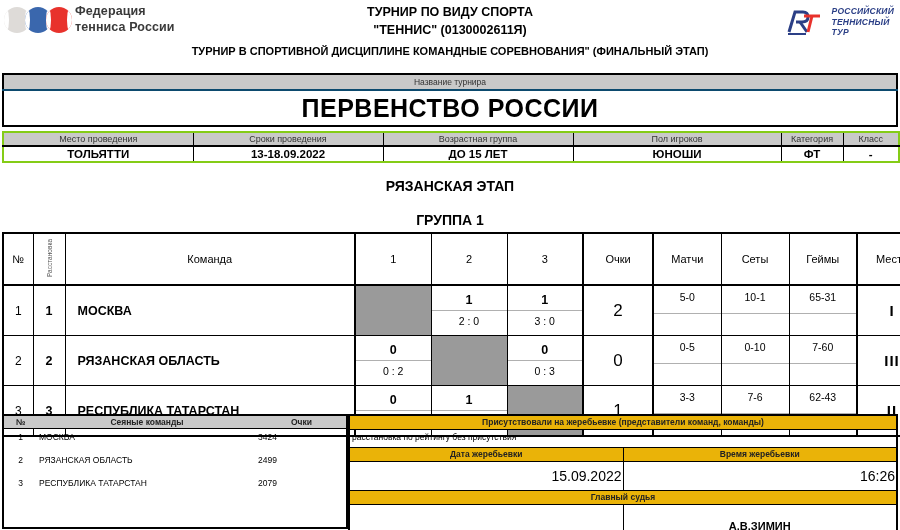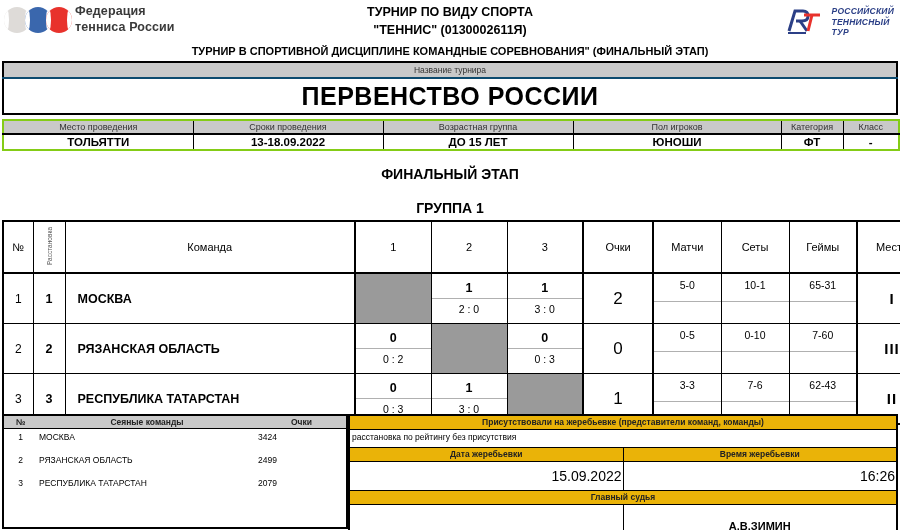--- a/index.html
+++ b/index.html
@@ -37,31 +37,31 @@
   .fed-text {
     font-size: 12.5px; font-weight: 700; line-height: 1.25;
     color: #3a3a3a; letter-spacing: .1px;
   }
   .center-title {
     position: absolute; left: 0; right: 0; top: 3px;
     text-align: center; font-size: 12.5px; font-weight: 700; line-height: 1.45;
   }
   .logo-right {
     position: absolute; right: 6px; top: 6px;
-    display: flex; align-items: flex-start; gap: 8px;
+    display: flex; align-items: center; gap: 8px;
   }
   .rtt-mark { width: 38px; height: 30px; }
   .rtt-text {
     font-size: 8.5px; font-weight: 700; font-style: italic;
     line-height: 1.25; color: #2b3f86; letter-spacing: .2px;
   }
 
   .subtitle {
     text-align: center; font-size: 11px; font-weight: 700;
-    padding-top: 1px; padding-bottom: 4px;
+    padding-top: 1px; padding-bottom: 16px;
   }
 
   
   table { border-collapse: collapse; }
 
   
   .title-tbl { width: 896px; margin: 0 2px; border: 2px solid #000; }
   .title-tbl .lbl {
     font-size: 8.5px; text-align: center; background: #c9c9c9;
     border-bottom: 2px solid #0c4a6e; height: 12px; line-height: 12px;
@@ -235,21 +235,21 @@
       <td>ТОЛЬЯТТИ</td>
       <td>13-18.09.2022</td>
       <td>ДО 15 ЛЕТ</td>
       <td>ЮНОШИ</td>
       <td>ФТ</td>
       <td>-</td>
     </tr>
   </tbody>
     </table>
 
-  <div class="stage">ФИНАЛЬНЫЙ ЭТАП</div>
+  <div class="stage">РЯЗАНСКАЯ ЭТАП</div>
   <div class="group">ГРУППА 1</div>
 
   <table class="main-tbl">
     <colgroup>
       <col style="width:30px">
         <col style="width:32px">
         <col style="width:290px">
       <col style="width:76px">
         <col style="width:76px">
         <col style="width:76px">

